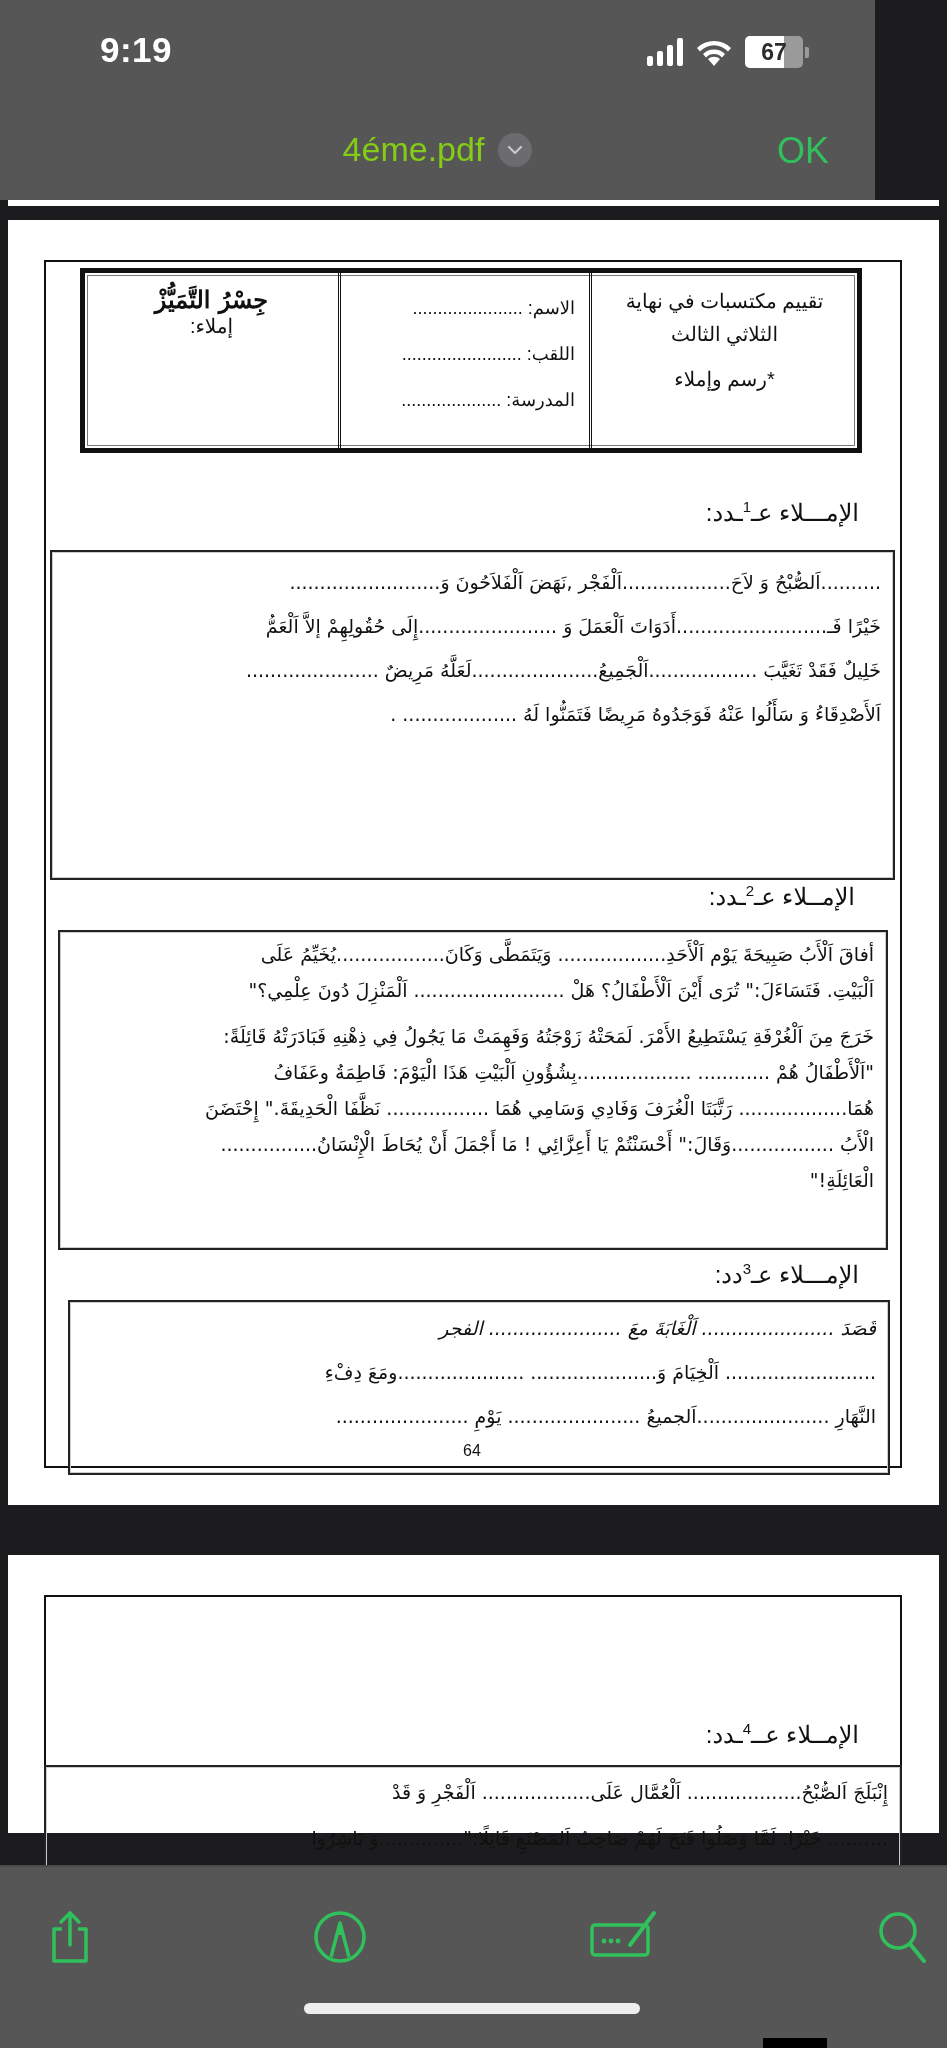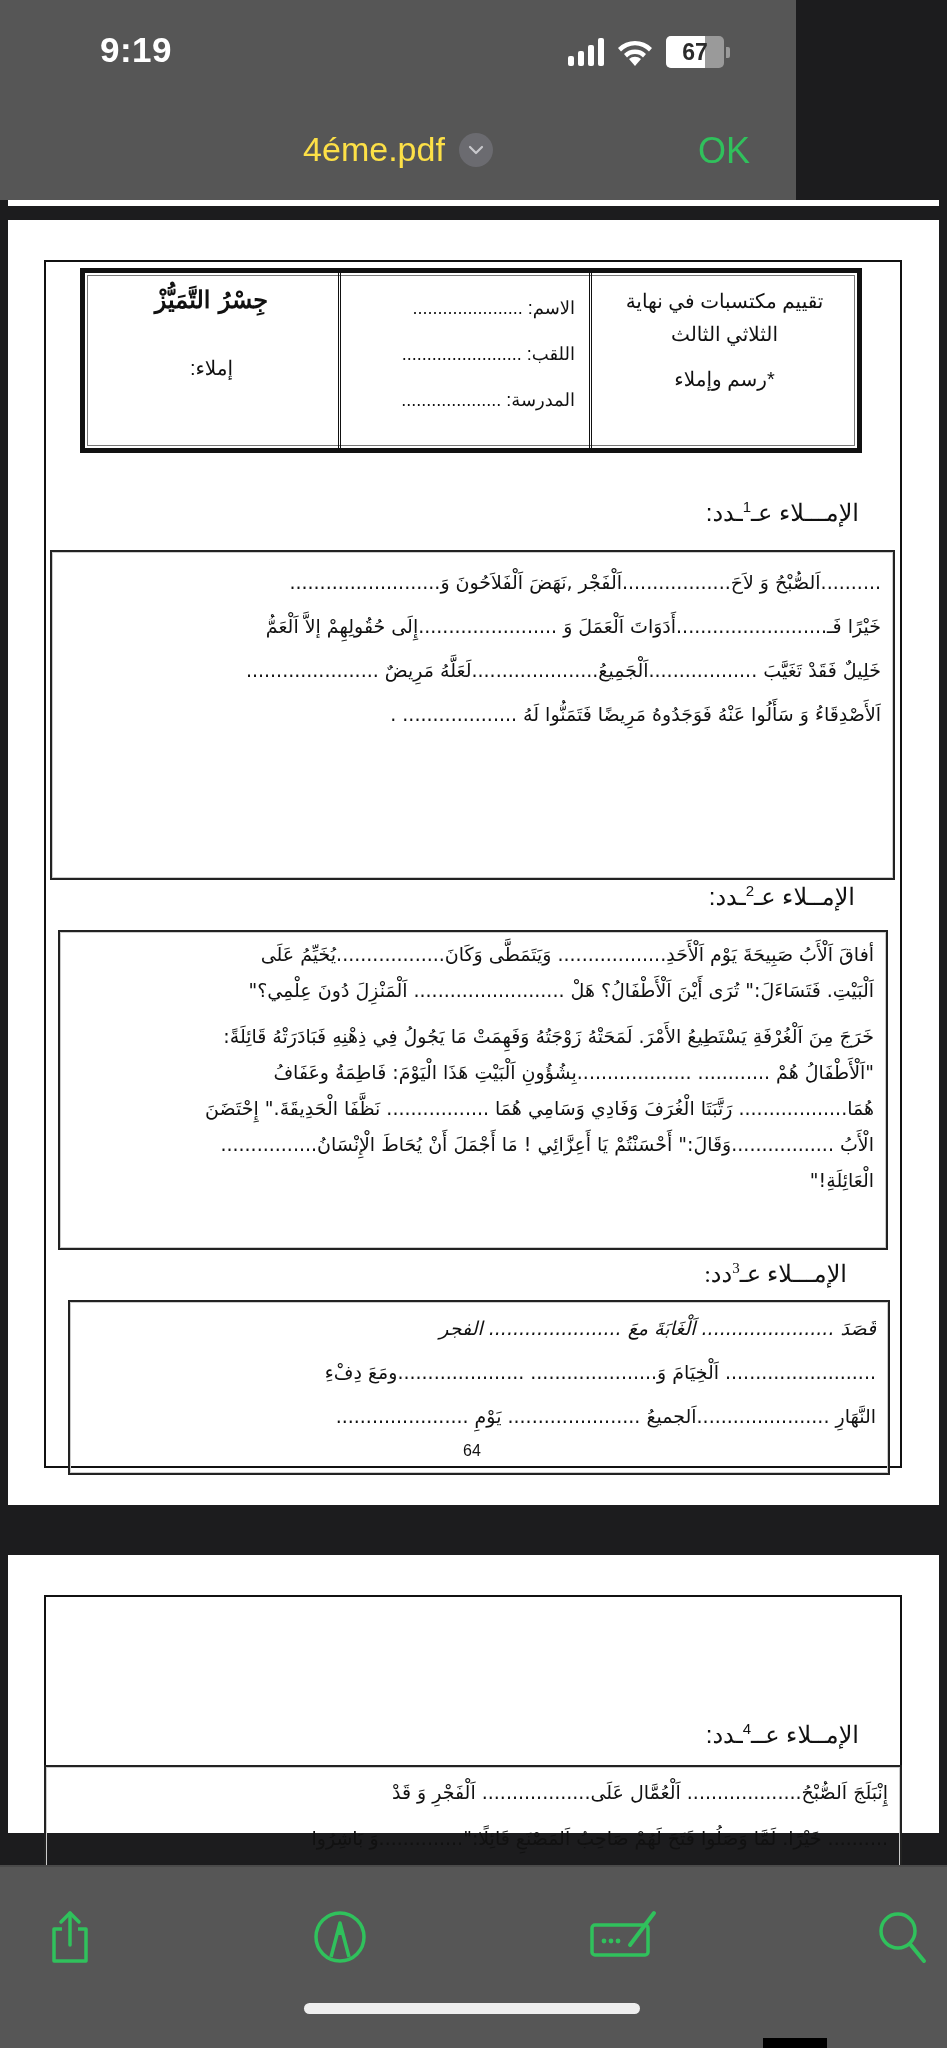--- a/index.html
+++ b/index.html
@@ -1,50 +1,50 @@
 <!DOCTYPE html>
 <html><head>
 <meta charset="utf-8">
 <style>
   * { box-sizing: border-box; margin: 0; padding: 0; }
   html, body { width: 947px; height: 2048px; overflow: hidden; background: #1c1c1e; }
   body { position: relative; font-family: "Liberation Sans", sans-serif; }
 
   
-  .top-chrome { position: absolute; left: 0; top: 0; width: 796px; height: 200px; background: #565656; }
+  .top-chrome { position: absolute; left: 0; top: 0; width: 875px; height: 200px; background: #565656; }
   .status-time { position: absolute; left: 100px; top: 30px; font-size: 35px; font-weight: 600; color: #fff; letter-spacing: 0.5px; }
   .status-icons { position: absolute; right: 66px; top: 36px; display: flex; align-items: center; gap: 12px; }
   .signal { display: flex; align-items: flex-end; gap: 4px; height: 28px; }
   .signal span { width: 6px; background: #fff; border-radius: 2px; display: block; }
   .battery { position: relative; width: 58px; height: 32px; border-radius: 5px; background: #9a9a9a; overflow: hidden; }
   .battery .fill { position: absolute; left: 0; top: 0; bottom: 0; background: #fff; }
   .battery .num { position: absolute; inset: 0; display: flex; align-items: center; justify-content: center; font-size: 23px; font-weight: 700; color: #2b2b2b; }
   .battery-tip { width: 4px; height: 11px; background: #9a9a9a; border-radius: 0 2px 2px 0; margin-left: -10px; }
 
   .nav-title-wrap { position: absolute; left: 0; right: 0; top: 130px; display: flex; justify-content: center; align-items: center; gap: 14px; }
-  .nav-title { font-size: 34px; color: #fde047; font-weight: 500; }
+  .nav-title { font-size: 34px; color: #84cc16; font-weight: 500; }
   .title-chevron { width: 34px; height: 34px; border-radius: 50%; background: #6b6b70; display: flex; align-items: center; justify-content: center; }
   .ok-button { position: absolute; right: 46px; top: 130px; font-size: 36px; color: #30c15c; font-weight: 500; cursor: pointer; }
   .title-underline { position: absolute; left: 8px; right: 8px; top: 200px; height: 6px; background: #ffffff; }
 
   
   .page { position: absolute; left: 8px; width: 931px; background: #fff; }
   .page-1 { top: 220px; height: 1285px; }
   .page-2 { top: 1555px; height: 278px; }
   .outer-frame { position: absolute; border: 2px solid #111; }
 
   
   .header-table { position: absolute; left: 72px; top: 48px; width: 782px; height: 185px; border: 5px solid #111; outline: 1px solid #777; outline-offset: -8px; display: flex; direction: ltr; }
   .cell { position: relative; height: 100%; border-left: 3px double #111; padding: 12px 10px; text-align: center; direction: rtl; }
   .cell:first-child { border-left: none; }
   .cell-brand { width: 253px; }
   .cell-title { width: 268px; }
   .cell-info { flex: 1; text-align: right; padding-right: 14px; }
   .brand-name { font-family: "DejaVu Serif", serif; font-weight: bold; font-size: 24px; color: #111; }
-  .brand-sub { margin-top: 42px; font-size: 20px; color: #111; }
+  .brand-sub { font-size: 20px; color: #111; }
   .title-line { font-size: 20px; color: #111; line-height: 33px; }
   .title-line.gap { margin-top: 12px; }
   .info-line { font-size: 18px; color: #111; line-height: 46px; }
 
   
   .section-label { position: absolute; font-size: 24px; color: #111; direction: rtl; }
   .section-label sup { font-size: 15px; vertical-align: 9px; }
   .box { position: absolute; border: 2px solid #222; box-shadow: inset 0 0 0 1px #ccc; direction: rtl; text-align: right; padding: 0 12px; }
   .box-line { font-family: "DejaVu Sans", sans-serif; font-size: 19px; color: #111; white-space: nowrap; overflow: hidden; }
   .page-number { position: absolute; font-size: 16px; color: #111; }
@@ -136,21 +136,21 @@
   <div class="box" style="left:50px; top:710px; width:830px; height:320px; padding-top:4px;">
     <div class="box-line" style="line-height:36px;">أفاقَ اَلْأَبُ صَبِيحَةَ يَوْم اَلْأَحَدِ.................. وَيَتَمَطَّى وَكَانَ..................يُخَيِّمُ عَلَى</div>
     <div class="box-line" style="line-height:36px;">اَلْبَيْتِ. فَتَسَاءَلَ:" تُرَى أَيْنَ اَلْأَطْفَالُ؟ هَلْ ......................... اَلْمَنْزِلَ دُونَ عِلْمِي؟"</div>
     <div class="box-line" style="line-height:36px; margin-top:10px;">خَرَجَ مِنَ اَلْغُرْفَةِ يَسْتَطِيعُ الأَمْرَ. لَمَحَتْهُ زَوْجَتُهُ وَفَهِمَتْ مَا يَجُولُ فِي ذِهْنِهِ فَبَادَرَتْهُ قَائِلَةً:</div>
     <div class="box-line" style="line-height:36px;">"اَلْأَطْفَالُ هُمْ ............ ...................بِشُؤُونِ اَلْبَيْتِ هَذَا الْيَوْمَ: فَاطِمَةُ وعَفَافُ</div>
     <div class="box-line" style="line-height:36px;">هُمَا.................. رَتَّبَتَا الْغُرَفَ وَفَادِي وَسَامِي هُمَا ................. نَظَّفَا الْحَدِيقَةَ." إِحْتَضَنَ</div>
     <div class="box-line" style="line-height:36px;">الْأَبُ .................وَقَالَ:" أَحْسَنْتُمْ يَا أَعِزَّائِي ! مَا أَجْمَلَ أَنْ يُحَاطَ الْإِنْسَانُ................</div>
     <div class="box-line" style="line-height:36px;">الْعَائِلَةِ!"</div>
   </div>
 
-  <div class="section-label" style="right:92px; top:1040px;font-family:Liberation Serif, serif;">
+  <div class="section-label" style="right:80px; top:1040px;">
     <span>الإمـــلاء عـ</span><sup>3</sup><span>دد:</span>
   </div>
   <div class="box" style="left:60px; top:1080px; width:822px; height:175px; padding-top:4px;">
     <div class="box-line" style="line-height:44px;font-style:italic;">قَصَدَ ...................... اَلْغَابَةَ معَ ...................... الفجر</div>
     <div class="box-line" style="line-height:44px;">......................... اَلْخِيَامَ وَ..................... .....................ومَعَ دِفْءِ</div>
     <div class="box-line" style="line-height:44px;">النَّهَارِ ......................اَلجميعُ ...................... يَوْمِ ......................</div>
   </div>
   <div class="page-number" style="left:455px; top:1222px;">64</div>
 </div>
 

